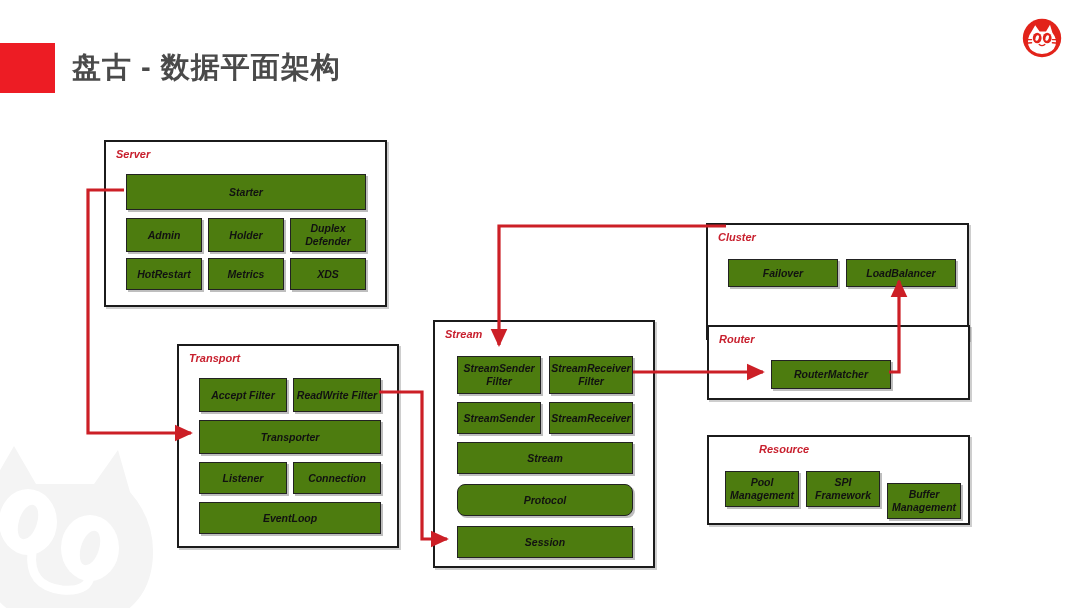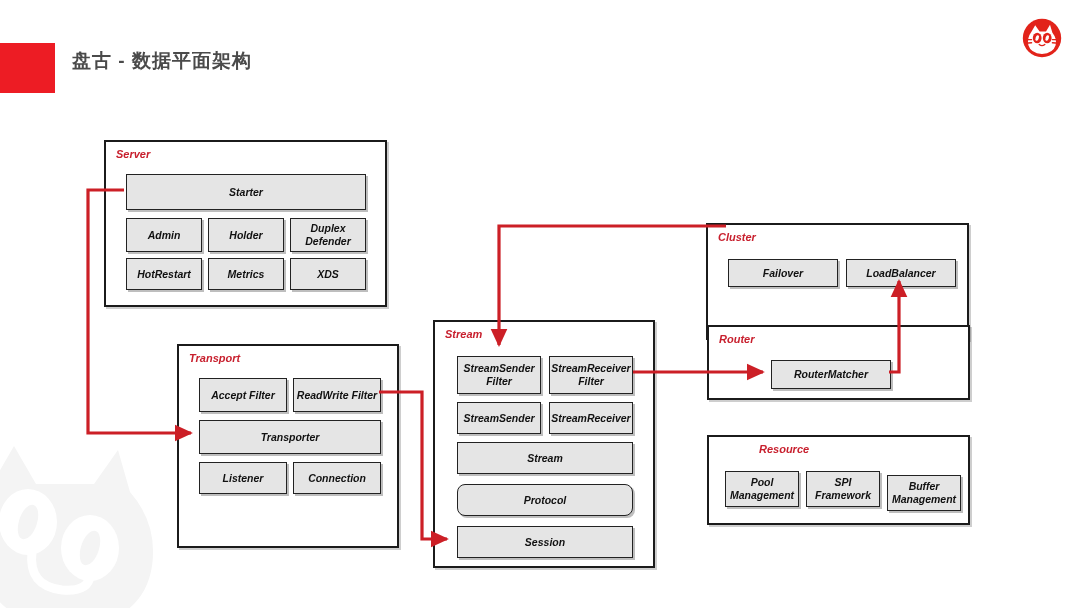--- a/index.html
+++ b/index.html
@@ -30,21 +30,21 @@
     left: 0px;
     top: 43px;
     width: 55px;
     height: 50px;
     background: #ed1c24;
   }
   #page-title {
     position: absolute;
     left: 72px;
     top: 48px;
-    font-size: 19px;
+    font-size: 29px;
     font-weight: bold;
     color: #4a4a4a;
     letter-spacing: 1px;
     white-space: nowrap;
   }
 
   
   #logo {
     position: absolute;
     right: 18px;
@@ -72,21 +72,21 @@
     position: absolute;
     left: 10px;
     top: 6px;
     font-size: 11px;
     font-weight: bold;
     color: #c8202e;
     white-space: nowrap;
   }
   .node {
     position: absolute;
-    background: #e5e5e5;
+    background: #4d7c0f;
     border: 1.6px solid #222222;
     box-sizing: border-box;
     display: flex;
     align-items: center;
     justify-content: center;
     text-align: center;
     font-size: 10.5px;
     font-weight: bold;
     color: #111111;
     line-height: 1.2;
@@ -154,20 +154,21 @@
         <div class="node" style="left: 102px; top: 116px; width: 76px; height: 32px;">Metrics</div>
         <div class="node" style="left: 184px; top: 116px; width: 76px; height: 32px;">XDS</div>
       </div>
       <div class="group" style="left: 177px; top: 344px; width: 222px; height: 204px;">
         <div class="group-label" style="color: rgb(200, 32, 46);">Transport</div>
         <div class="node" style="left: 20px; top: 32px; width: 88px; height: 34px;">Accept Filter</div>
         <div class="node" style="left: 114px; top: 32px; width: 88px; height: 34px;">ReadWrite Filter</div>
         <div class="node" style="left: 20px; top: 74px; width: 182px; height: 34px;">Transporter</div>
         <div class="node" style="left: 20px; top: 116px; width: 88px; height: 32px;">Listener</div>
         <div class="node" style="left: 114px; top: 116px; width: 88px; height: 32px;">Connection</div>
+        <div class="node" style="left: 20px; top: 156px; width: 182px; height: 32px;">EventLoop</div>
       </div>
       <div class="group" style="left: 433px; top: 320px; width: 222px; height: 248px; padding-left: 28px;">
         <div class="group-label" style="color: rgb(200, 32, 46);">Stream</div>
         <div class="node" style="left: 22px; top: 34px; width: 84px; height: 38px;">StreamSender
 Filter</div>
         <div class="node" style="left: 114px; top: 34px; width: 84px; height: 38px;">StreamReceiver
 Filter</div>
         <div class="node" style="left: 22px; top: 80px; width: 84px; height: 32px;">StreamSender</div>
         <div class="node" style="left: 114px; top: 80px; width: 84px; height: 32px;">StreamReceiver</div>
         <div class="node" style="left: 22px; top: 120px; width: 176px; height: 32px;">Stream</div>
@@ -182,21 +183,21 @@
       <div class="group" style="left: 707px; top: 325px; width: 263px; height: 75px;">
         <div class="group-label" style="color: rgb(200, 32, 46);">Router</div>
         <div class="node" style="left: 62px; top: 33px; width: 120px; height: 29px;">RouterMatcher</div>
       </div>
       <div class="group" style="left: 707px; top: 435px; width: 263px; height: 90px;">
         <div class="group-label" style="color: rgb(200, 32, 46); padding-left: 40px;">Resource</div>
         <div class="node" style="left: 16px; top: 34px; width: 74px; height: 36px;">Pool
 Management</div>
         <div class="node" style="left: 97px; top: 34px; width: 74px; height: 36px;">SPI
 Framework</div>
-        <div class="node" style="left: 178px; top: 38px; width: 74px; height: 36px;">Buffer
+        <div class="node" style="left: 178px; top: 46px; width: 74px; height: 36px;">Buffer
 Management</div>
       </div>
     </div>
 
   <svg id="connectors" viewBox="0 0 1080 608" aria-hidden="true">
     <defs>
       <marker id="arrowhead" markerWidth="6" markerHeight="6" refX="5" refY="3" orient="auto" markerUnits="strokeWidth">
         <path d="M0,0.4 L5.6,3 L0,5.6 z" fill="#cc1f26"></path>
       </marker>
     </defs>

